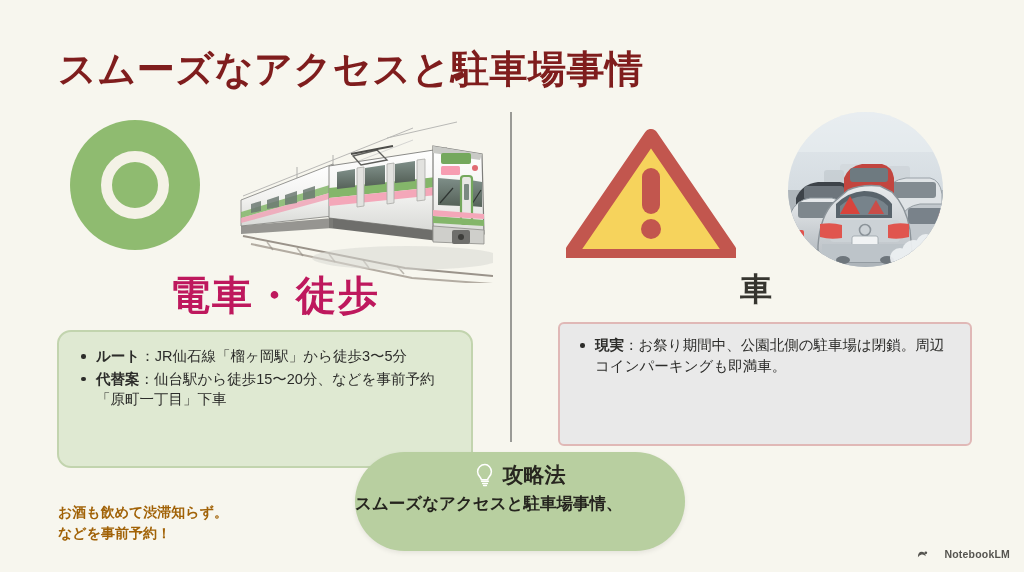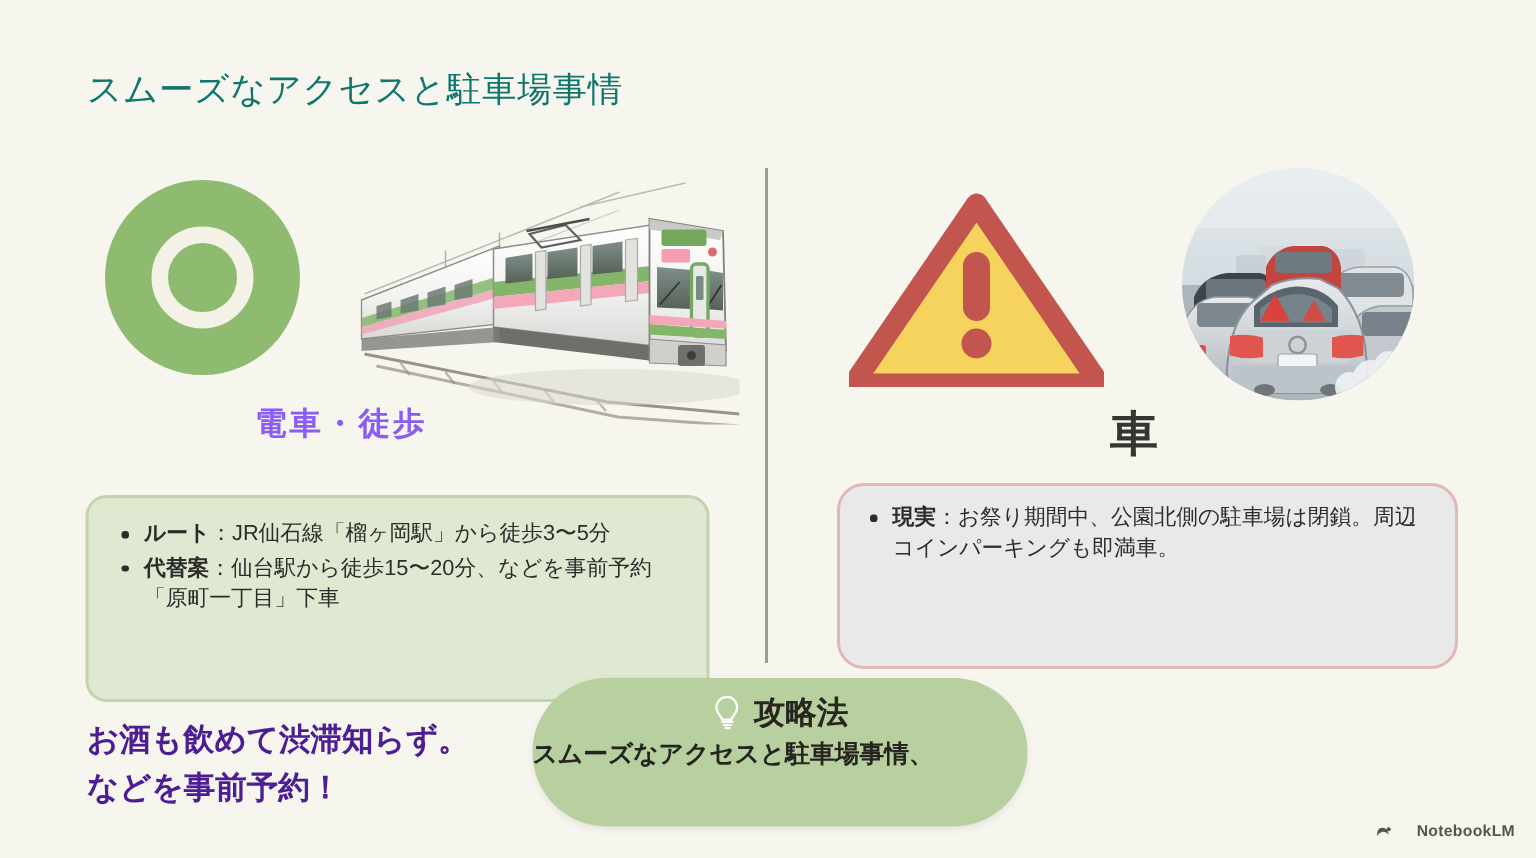--- a/index.html
+++ b/index.html
@@ -12,23 +12,23 @@
 
   .slide {
     position: absolute; inset: 0;
     background: #f7f6ee;
   }
 
   
   .title {
     position: absolute;
     left: 58px; top: 44px;
-    font-size: 23px;
-    font-weight: 400;
-    color: #0f766e;
+    font-size: 38px;
+    font-weight: 700;
+    color: #7f1d1d;
     letter-spacing: 0.5px;
     white-space: nowrap;
   }
 
   
   .divider {
     position: absolute;
     left: 510px; top: 112px;
     width: 2px; height: 330px;
     background: #9a9a96;
@@ -57,43 +57,43 @@
   .train-wrap {
     position: absolute;
     left: 237px; top: 108px;
     width: 256px; height: 175px;
   }
   .train-wrap svg { width: 100%; height: 100%; display: block; }
 
   .heading-left {
     position: absolute;
     left: 170px; top: 268px;
-    font-size: 21px;
+    font-size: 40px;
     font-weight: 700;
-    color: #8b5cf6;
+    color: #be185d;
     letter-spacing: 2px;
   }
 
   .box-left {
     position: absolute;
     left: 57px; top: 330px;
     width: 416px; height: 138px;
     background: #dfe9d2;
     border: 2px solid #c2d4ae;
     border-radius: 14px;
     padding: 14px 18px 10px 20px;
   }
 
   .box-right {
     position: absolute;
     left: 558px; top: 322px;
     width: 414px; height: 124px;
     background: #e9e9e9;
     border: 2px solid #e0b8b6;
-    border-radius: 18px;
+    border-radius: 6px;
     padding: 11px 16px 10px 18px;
   }
 
   ul.bullets { list-style: none; }
   ul.bullets li {
     position: relative;
     padding-left: 17px;
     font-size: 14.5px;
     line-height: 1.42;
     color: #2c2c2a;
@@ -132,25 +132,25 @@
     left: 740px; top: 268px;
     font-size: 32px;
     font-weight: 700;
     color: #36352f;
     letter-spacing: 2px;
   }
 
   
   .recommend {
     position: absolute;
-    left: 58px; top: 478px;
-    font-size: 21px;
+    left: 58px; top: 502px;
+    font-size: 14px;
     font-weight: 700;
     line-height: 1.5;
-    color: #4c1d95;
+    color: #a16207;
   }
 
   
   .callout {
     position: absolute;
     left: 355px; top: 452px;
     width: 330px; height: 99px;
     background: #b8cfa0;
     border-radius: 50px;
     text-align: left;

